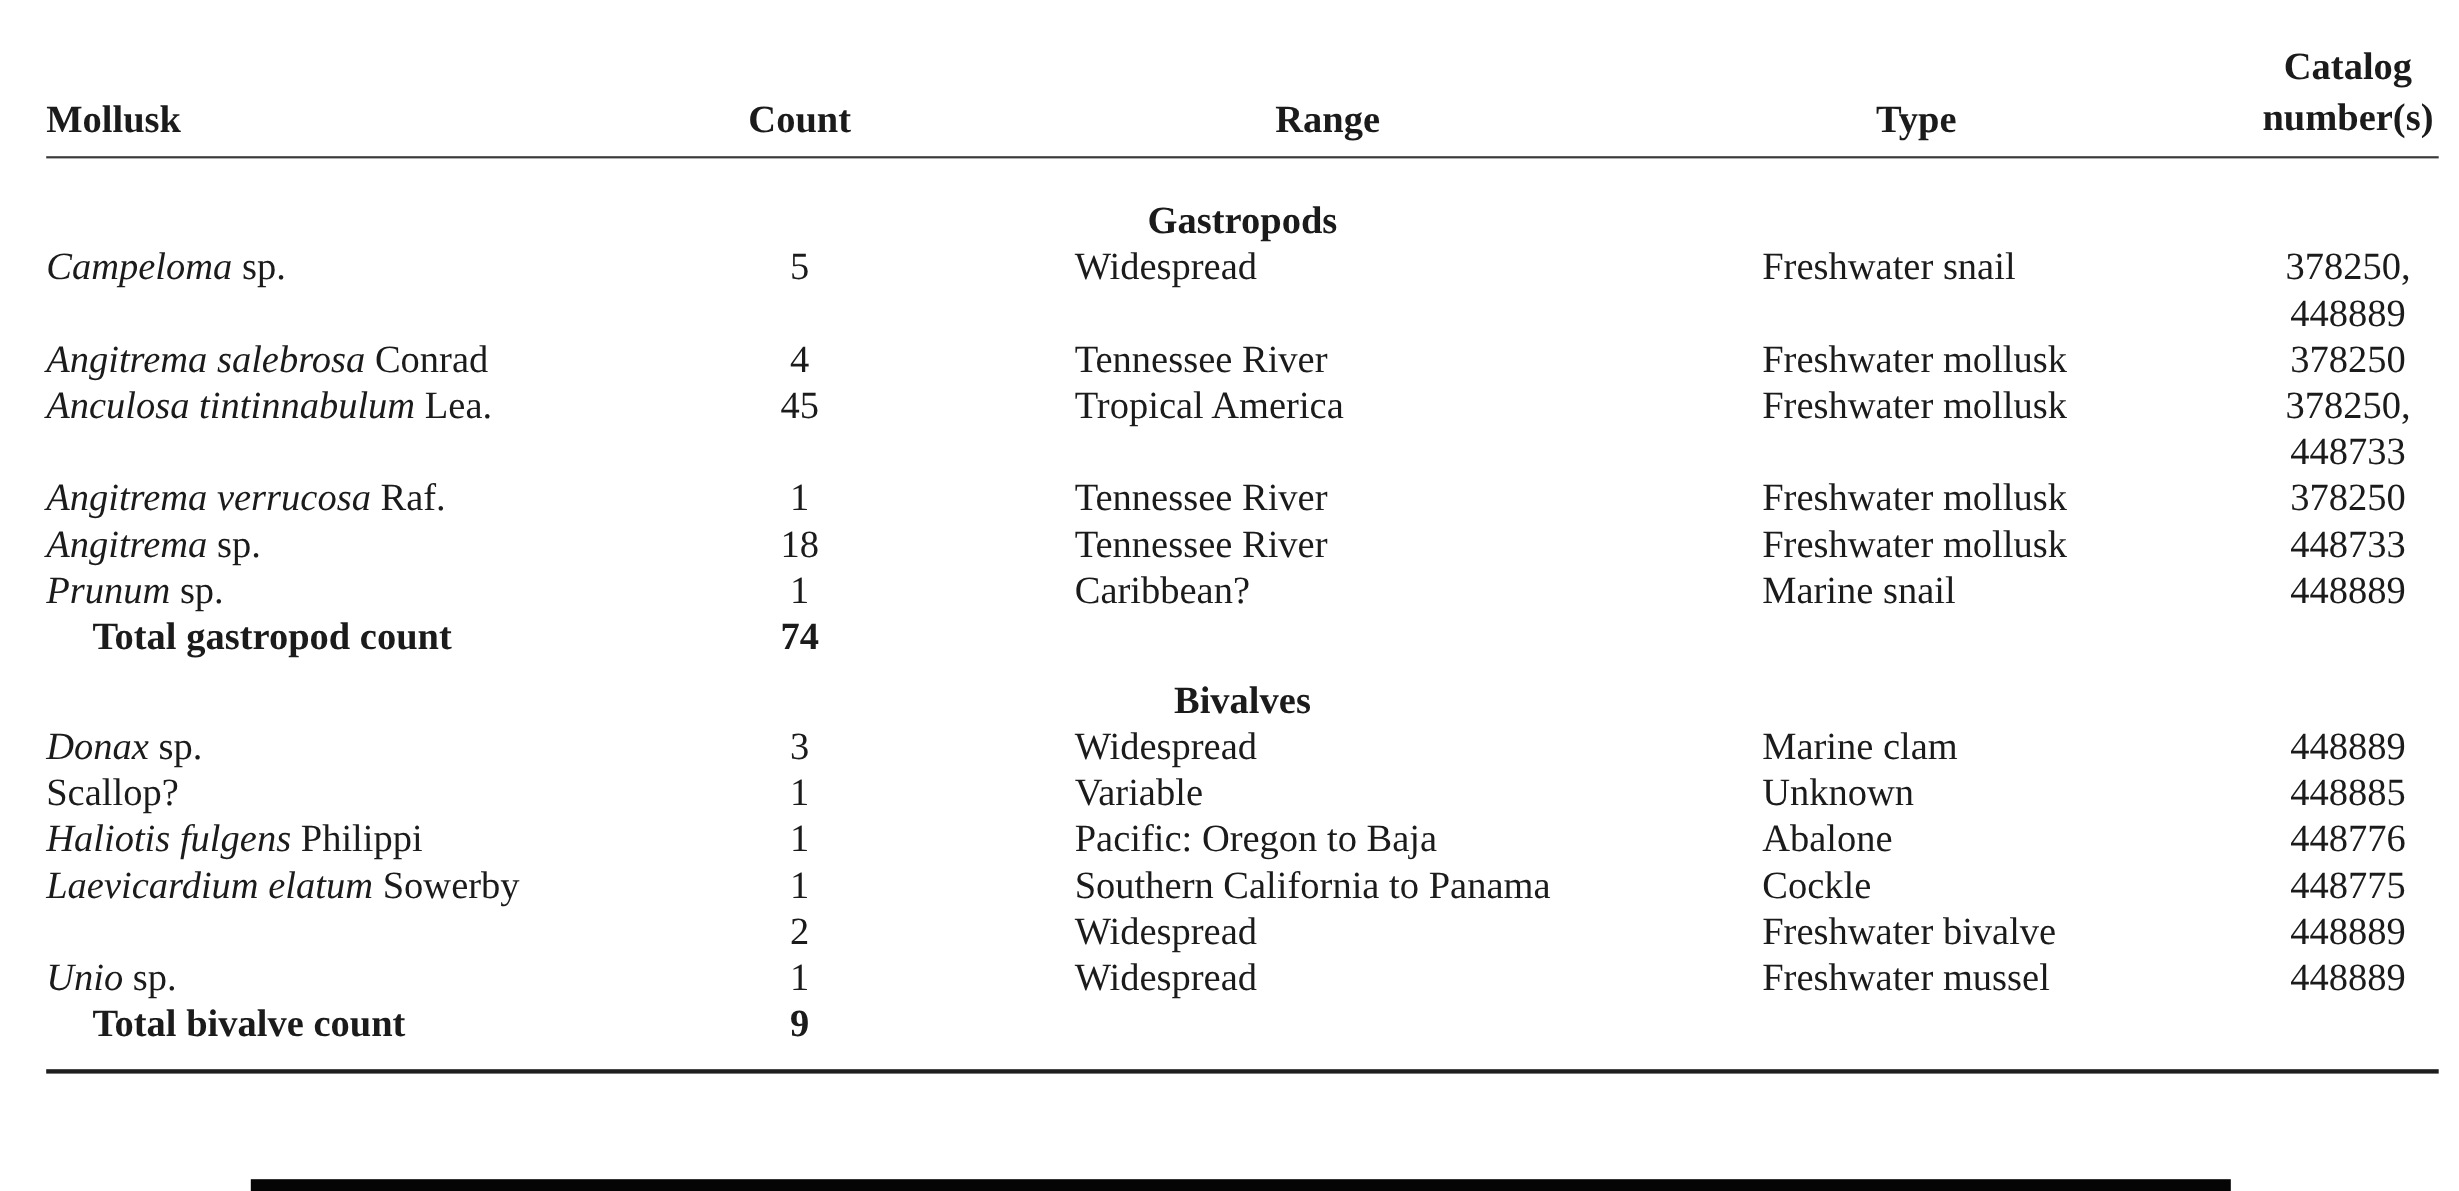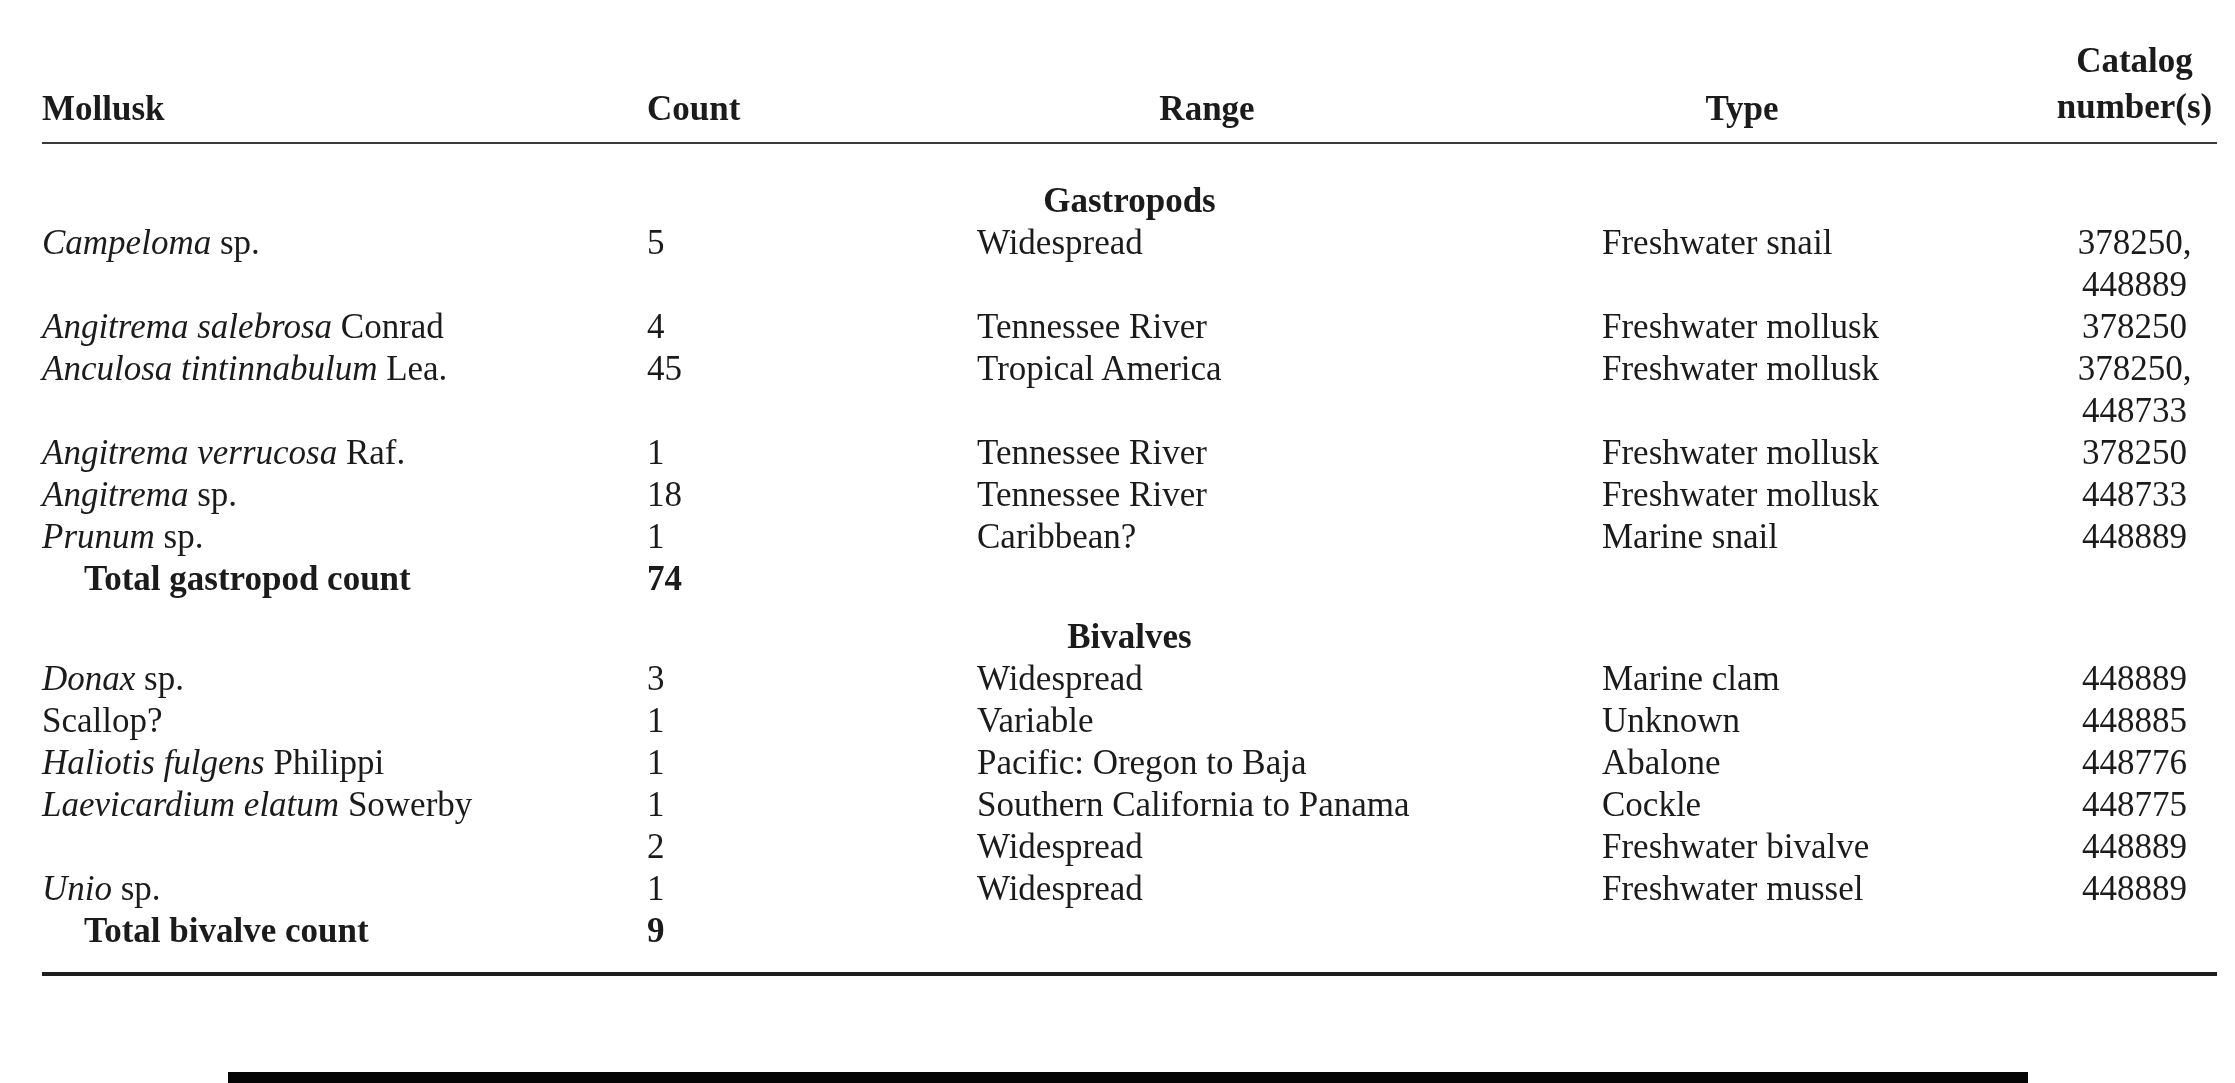--- a/index.html
+++ b/index.html
@@ -8,21 +8,21 @@
     background:#ffffff;color:#1b1b1b;
     font-family:"Liberation Serif","DejaVu Serif",serif;
     font-size:35px;line-height:42px;
   }
   .table-wrap{position:absolute;left:42px;top:0;width:2175px;}
   .trow{
     display:grid;
     grid-template-columns:605px 160px 170px 460px 165px 280px 170px 165px;
   }
   .c1{grid-column:1;text-align:left;}
-  .c2{grid-column:2;text-align:left;}
+  .c2{grid-column:2;text-align:center;}
   .c3{grid-column:4;text-align:left;}
   .c4{grid-column:6;text-align:left;}
   .c5{grid-column:8;text-align:center;white-space:pre-line;}
   .header-row{
     align-items:end;font-weight:bold;
     padding-top:38px;padding-bottom:12px;
     border-bottom:2px solid #3a3a3a;
   }
   .header-row .c3,.header-row .c4{text-align:center;}
   .header-row .c5{line-height:46px;}

